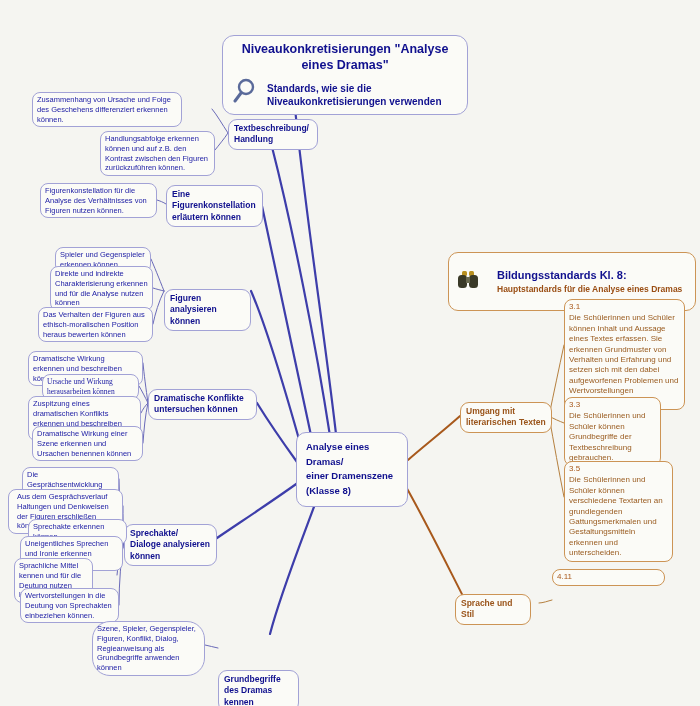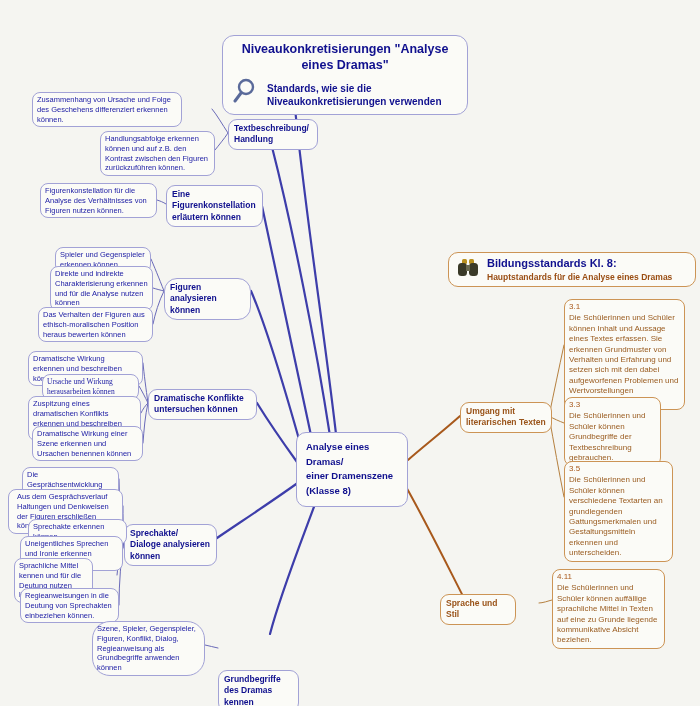--- a/index.html
+++ b/index.html
@@ -22,21 +22,21 @@
   .leaf-num { color:#a8591c; margin-bottom:1px; }
   .center-node {
     font-size:9.5px; font-weight:bold; color:#10108e;
     border-radius:10px; padding:7px 9px; line-height:1.55;
     white-space:pre-line; background:#fbfbf7;
   }
   .header-node { border-radius:12px; padding:6px 10px; }
   .header-title { font-size:12.5px; font-weight:bold; color:#10108e; text-align:center; line-height:1.25; }
   .header-row { display:flex; align-items:flex-start; gap:10px; margin-top:5px; }
   .header-sub { font-size:10px; font-weight:bold; color:#10108e; line-height:1.3; padding-top:4px; }
-  .standards-node { border-radius:10px; padding:4px 8px; display:flex; align-items:center; gap:8px; }
+  .standards-node { border-radius:10px; padding:16px 8px; display:flex; align-items:center; gap:18px; }
   .standards-title { font-size:11px; font-weight:bold; color:#10108e; line-height:1.2; }
   .standards-sub { font-size:8.5px; font-weight:bold; color:#9a4e14; margin-top:2px; }
   .icon { display:inline-block; flex:0 0 auto; }
 </style>
 </head>
 <body>
 
 <svg class="edges" width="700" height="706">
   <g fill="none" stroke="#3d3daa" stroke-width="2.2" stroke-linecap="round">
     <path d="M336,434 C324,330 305,210 295,108"></path>
@@ -111,53 +111,52 @@
 einer Dramenszene
 (Klasse 8)</div>
 
 <div class="node branch" style="left:228px; top:119px; width:90px;">Textbeschreibung/ Handlung</div>
 <div class="node leaf" style="left:32px; top:92px; width:150px;">Zusammenhang von Ursache und Folge des Geschehens differenziert erkennen können.</div>
 <div class="node leaf" style="left:100px; top:131px; width:115px;">Handlungsabfolge erkennen können und auf z.B. den Kontrast zwischen den Figuren zurückzuführen können.</div>
 
 <div class="node branch" style="left:166px; top:185px; width:97px;">Eine Figurenkonstellation erläutern können</div>
 <div class="node leaf" style="left:40px; top:183px; width:117px;">Figurenkonstellation für die Analyse des Verhältnisses von Figuren nutzen können.</div>
 
-<div class="node branch" style="left:164px; top:278px; width:87px;border-radius:13px;">Figuren analysieren können</div>
+<div class="node branch" style="left:164px; top:289px; width:87px;">Figuren analysieren können</div>
 <div class="node leaf" style="left:55px; top:247px; width:96px;">Spieler und Gegenspieler erkennen können</div>
 <div class="node leaf" style="left:50px; top:266px; width:103px;">Direkte und indirekte Charakterisierung erkennen und für die Analyse nutzen können</div>
 <div class="node leaf" style="left:38px; top:307px; width:115px;">Das Verhalten der Figuren aus ethisch-moralischen Position heraus bewerten können</div>
 
 <div class="node branch" style="left:148px; top:389px; width:109px;">Dramatische Konflikte untersuchen können</div>
 <div class="node leaf" style="left:28px; top:351px; width:115px;">Dramatische Wirkung erkennen und beschreiben können</div>
 <div class="node leaf" style="left:42px; top:374px; width:97px;font-family:Liberation Serif, serif;">Ursache und Wirkung herausarbeiten können</div>
 <div class="node leaf" style="left:28px; top:396px; width:113px;">Zuspitzung eines dramatischen Konflikts erkennen und beschreiben können.</div>
 <div class="node leaf" style="left:32px; top:426px; width:111px;">Dramatische Wirkung einer Szene erkennen und Ursachen benennen können</div>
 
 <div class="node branch" style="left:124px; top:524px; width:93px;">Sprechakte/ Dialoge analysieren können</div>
 <div class="node leaf" style="left:22px; top:467px; width:97px;">Die Gesprächsentwicklung untersuchen können.</div>
 <div class="node leaf" style="left:8px; top:489px; width:115px;padding-left:8px;">Aus dem Gesprächsverlauf Haltungen und Denkweisen der Figuren erschließen können.</div>
 <div class="node leaf" style="left:28px; top:519px; width:99px;">Sprechakte erkennen können</div>
 <div class="node leaf" style="left:20px; top:536px; width:103px;">Uneigentliches Sprechen und Ironie erkennen können</div>
 <div class="node leaf" style="left:14px; top:558px; width:79px;">Sprachliche Mittel kennen und für die Deutung nutzen können.</div>
-<div class="node leaf" style="left:20px; top:588px; width:99px;">Regieanweisungen in die Deutung von Sprechakten einbeziehen können.</div>
+<div class="node leaf" style="left:20px; top:588px; width:99px;">Wertvorstellungen in die Deutung von Sprechakten einbeziehen können.</div>
 
 <div class="node branch" style="left:218px; top:670px; width:81px;">Grundbegriffe des Dramas kennen</div>
 <div class="node leaf" style="left:92px; top:621px; width:113px;border-radius:18px;">Szene, Spieler, Gegenspieler, Figuren, Konflikt, Dialog, Regieanweisung als Grundbegriffe anwenden können</div>
 
 <div class="node branch brown brown-text" style="left:460px; top:402px; width:92px;">Umgang mit literarischen Texten</div>
 <div class="node leaf brown" style="left:564px; top:299px; width:121px;">
   <div class="leaf-num">3.1</div>
   <div>Die Schülerinnen und Schüler können Inhalt und Aussage eines Textes erfassen. Sie erkennen Grundmuster von Verhalten und Erfahrung und setzen sich mit den dabei aufgeworfenen Problemen und Wertvorstellungen auseinander.</div>
 </div>
 <div class="node leaf brown" style="left:564px; top:397px; width:97px;">
   <div class="leaf-num">3.3</div>
   <div>Die Schülerinnen und Schüler können Grundbegriffe der Textbeschreibung gebrauchen.</div>
 </div>
 <div class="node leaf brown" style="left:564px; top:461px; width:109px;">
   <div class="leaf-num">3.5</div>
   <div>Die Schülerinnen und Schüler können verschiedene Textarten an grundlegenden Gattungsmerkmalen und Gestaltungsmitteln erkennen und unterscheiden.</div>
 </div>
 
-<div class="node branch brown brown-text" style="left:440px; top:594px; width:76px;">Sprache und Stil</div>
+<div class="node branch brown brown-text" style="left:455px; top:594px; width:76px;">Sprache und Stil</div>
 <div class="node leaf brown" style="left:552px; top:569px; width:113px;">
   <div class="leaf-num">4.11</div>
-  <div>Die Schülerinnen und Schüler können auffällige sprachliche Mittel in Texten auf eine zu Grunde liegende kommunikative Absicht beziehen.</div>
 </div>
 
 </body></html>

